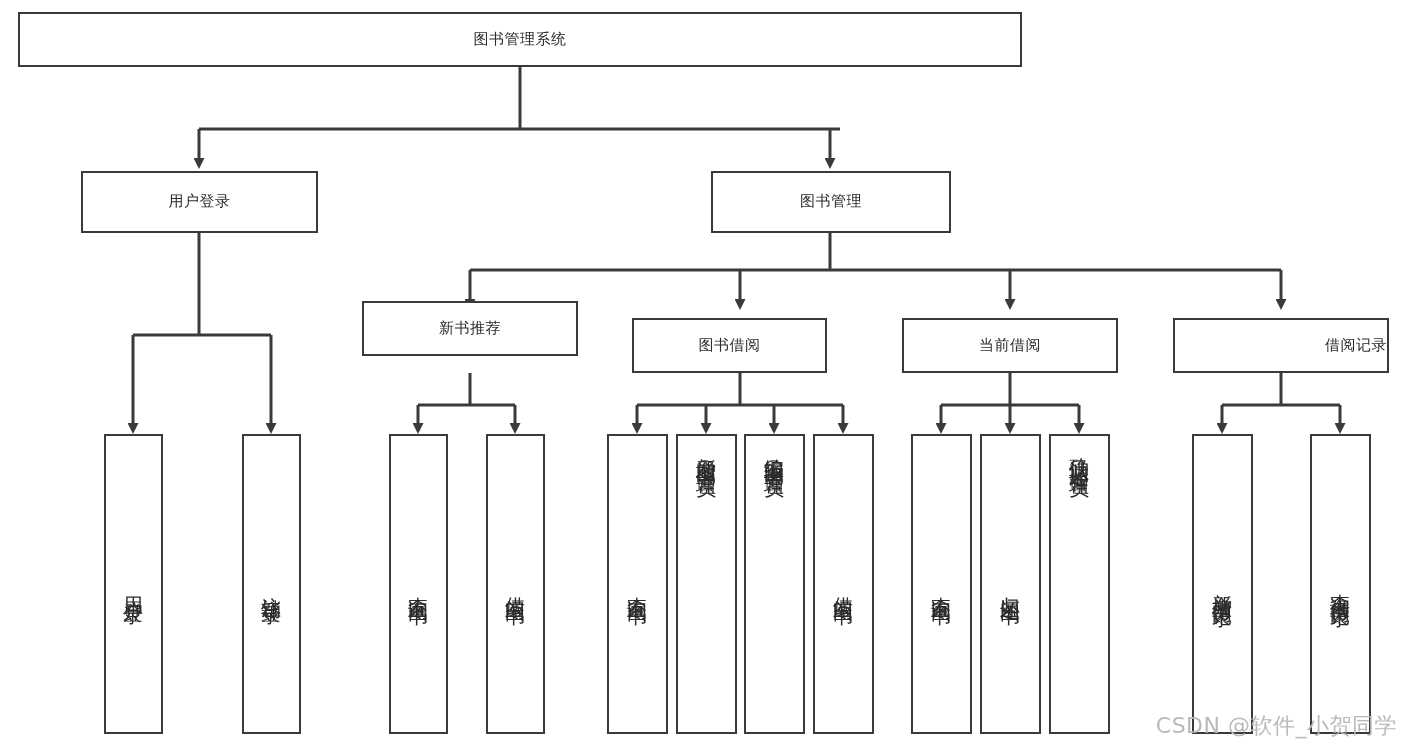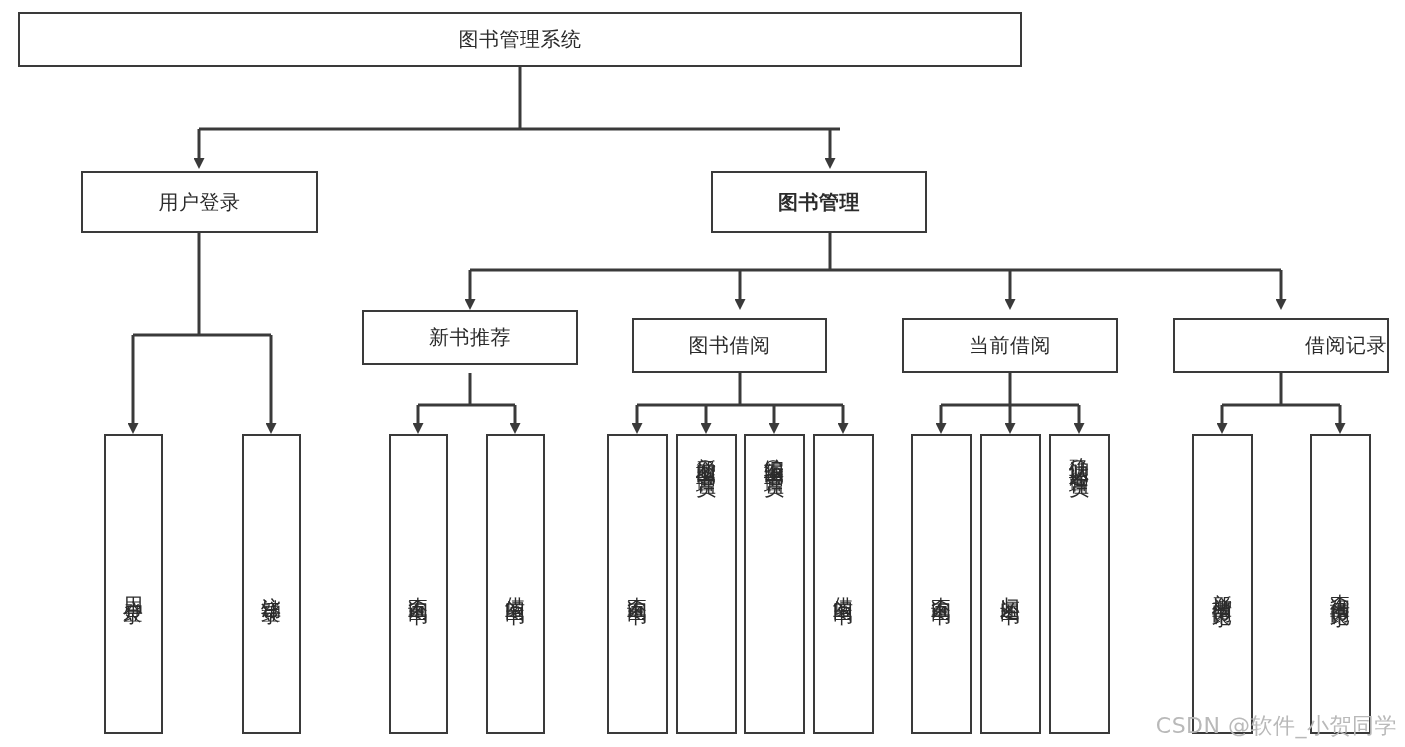--- a/index.html
+++ b/index.html
@@ -31,21 +31,21 @@
     position: absolute;
     box-sizing: border-box;
     background: #ffffff;
     border: 2px solid #3a3a3a;
     display: flex;
     align-items: center;
     justify-content: center;
     color: #2b2b2b;
   }
   .node-label {
-    font-size: 20px;
+    font-size: 15px;
     line-height: 1.15;
     letter-spacing: 0.5px;
     white-space: nowrap;
     color: #2b2b2b;
   }
   .leaf {
     align-items: flex-start;
     justify-content: center;
     padding-top: 6px;
   }
@@ -127,25 +127,25 @@
   </svg>
 
   <div class="node" style="left:18px; top:12px; width:1004px; height:55px;">
     <span class="node-label">图书管理系统</span>
   </div>
 
   <div class="node" style="left:81px; top:171px; width:237px; height:62px;">
     <span class="node-label">用户登录</span>
   </div>
 
-  <div class="node" style="left:711px; top:171px; width:216px; height:62px;font-weight:bold;">
+  <div class="node" style="left:711px; top:171px; width:240px; height:62px;">
     <span class="node-label">图书管理</span>
   </div>
 
-  <div class="node" style="left:362px; top:310px; width:216px; height:55px;">
+  <div class="node" style="left:362px; top:301px; width:216px; height:55px;">
     <span class="node-label">新书推荐</span>
   </div>
 
   <div class="node" style="left:632px; top:318px; width:195px; height:55px;">
     <span class="node-label">图书借阅</span>
   </div>
 
   <div class="node" style="left:902px; top:318px; width:216px; height:55px;">
     <span class="node-label">当前借阅</span>
   </div>

